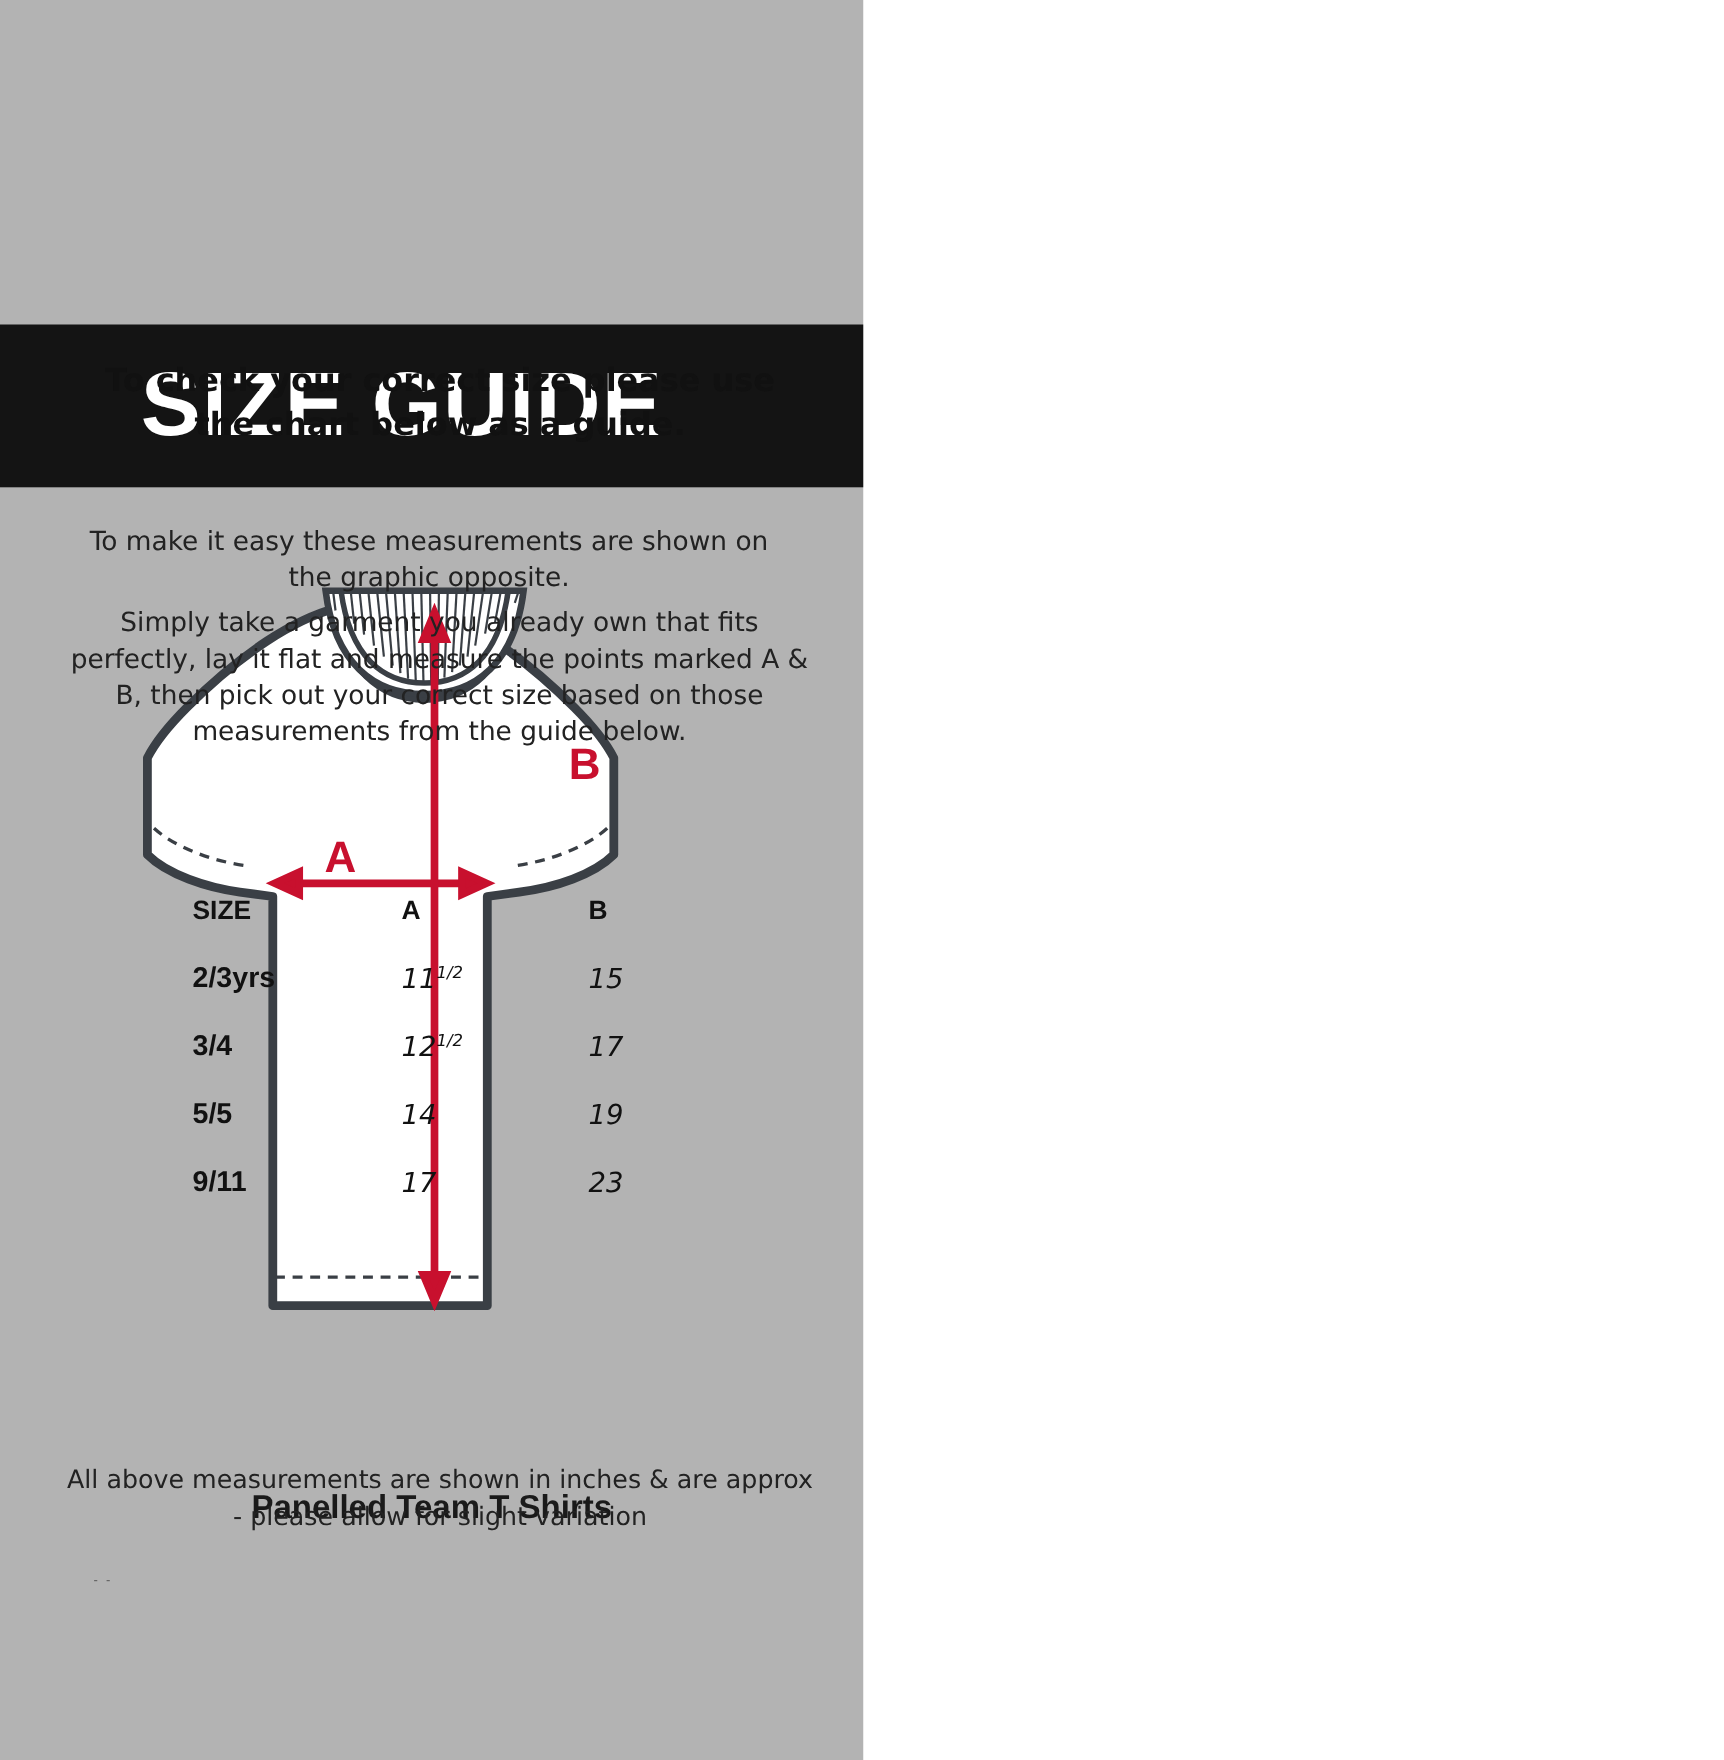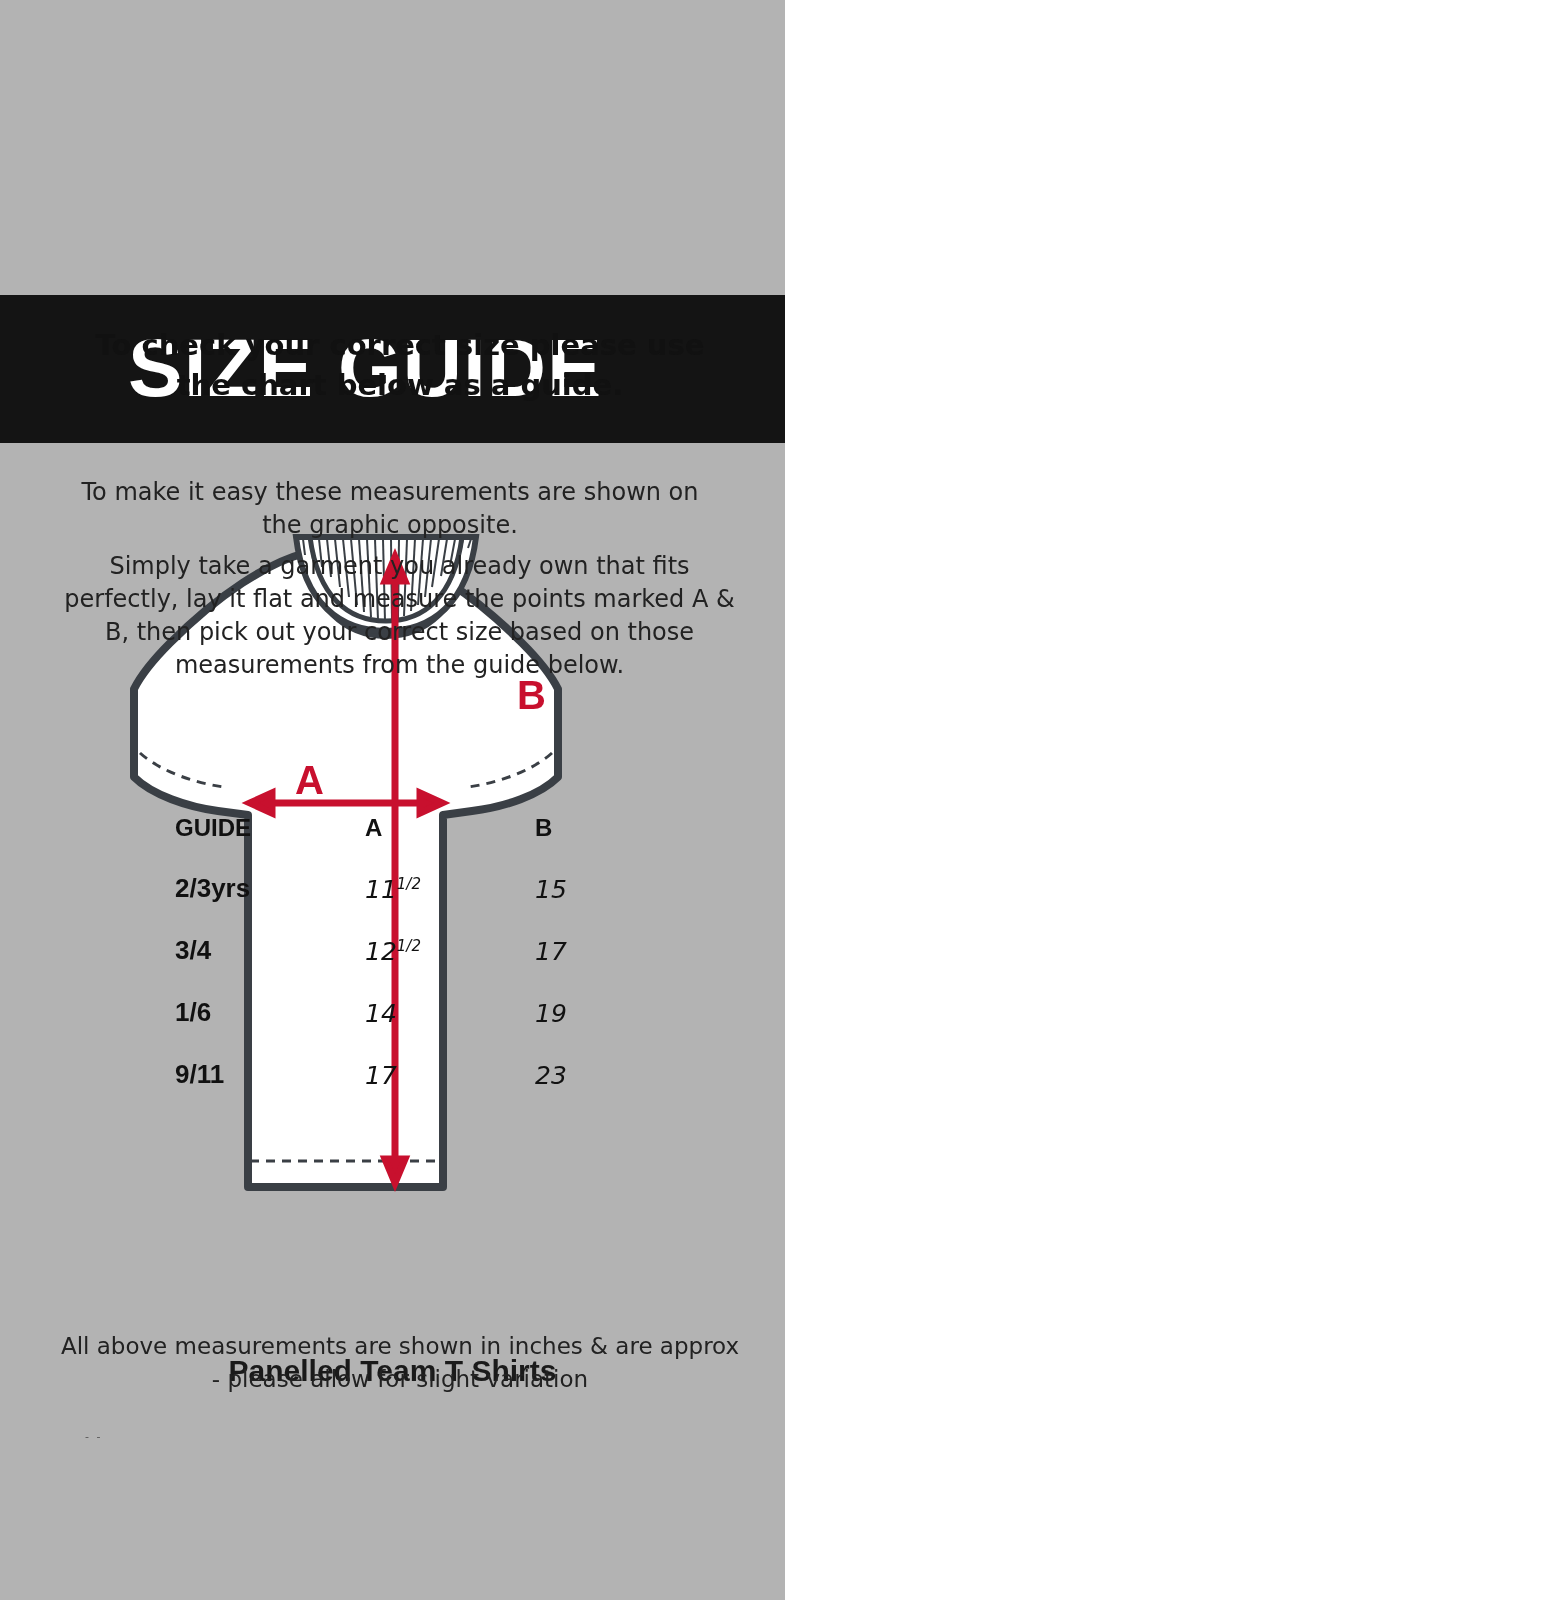--- a/index.html
+++ b/index.html
@@ -320,38 +320,38 @@
   <div class="para2">Simply take a garment you already own that fits perfectly, lay it flat and measure the points marked A &amp; B, then pick out your correct size based on those measurements from the guide below.</div>
 
   <table class="size-table">
     <colgroup>
       <col class="c-size">
         <col class="c-a">
         <col class="c-b">
     </colgroup>
     <thead>
       <tr>
-        <th>GUIDE</th>
+        <th>SIZE</th>
         <th>A</th>
         <th>B</th>
       </tr>
     </thead>
     <tbody>
       <tr>
         <td class="size-cell">2/3yrs</td>
         <td class="val-cell"><span>11</span><span class="frac">1/2</span></td>
         <td class="val-cell">15</td>
       </tr>
       <tr>
         <td class="size-cell">3/4</td>
         <td class="val-cell"><span>12</span><span class="frac">1/2</span></td>
         <td class="val-cell">17</td>
       </tr>
       <tr>
-        <td class="size-cell">1/6</td>
+        <td class="size-cell">5/5</td>
         <td class="val-cell"><span>14</span><span class="frac"></span></td>
         <td class="val-cell">19</td>
       </tr>
       <tr>
         <td class="size-cell">9/11</td>
         <td class="val-cell"><span>17</span><span class="frac"></span></td>
         <td class="val-cell">23</td>
       </tr>
     </tbody>
   </table>

